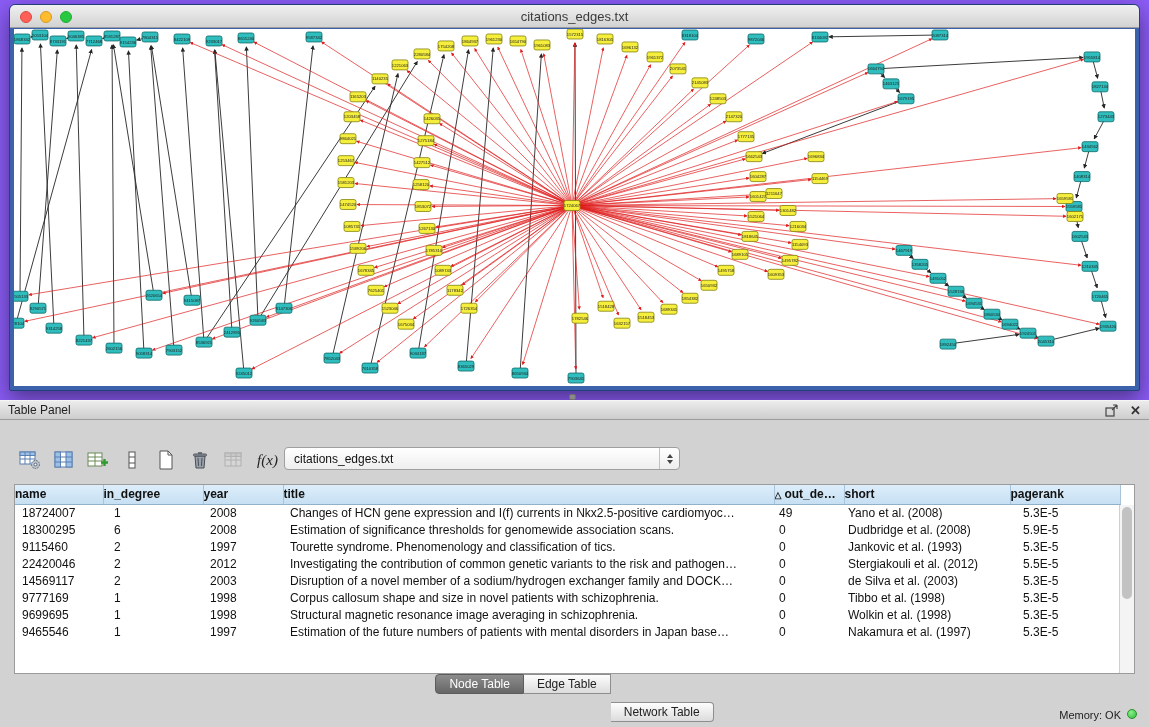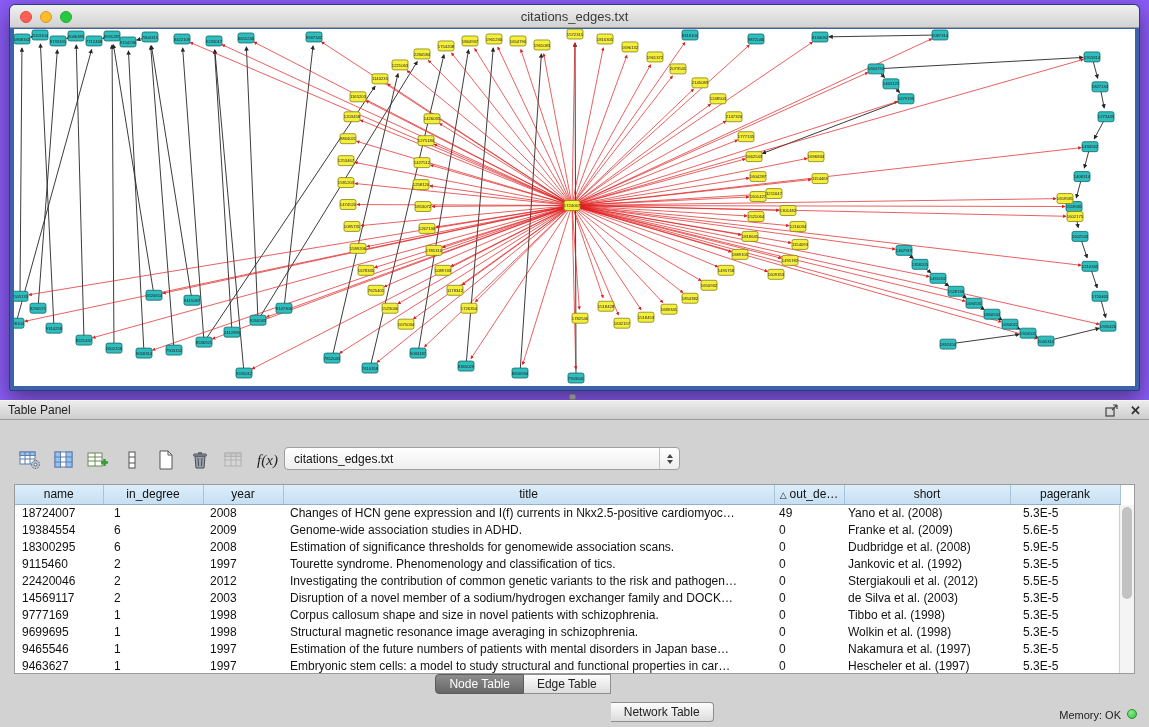--- a/index.html
+++ b/index.html
@@ -47,22 +47,22 @@
   .combo-arrows { width:20px; align-self:stretch; border-left:1px solid #c2c2c2;
     display:flex; flex-direction:column; align-items:center; justify-content:center; }
   .tri { width:0; height:0; border-left:3.5px solid transparent; border-right:3.5px solid transparent; }
   .tri.up { border-bottom:4px solid #444; margin-bottom:2px; }
   .tri.down { border-top:4px solid #444; }
 
   .table-wrap { position:absolute; left:14px; top:84px; width:1121px; height:190px;
     background:#fff; border:1px solid #9b9b9b; overflow:hidden; }
   table { border-collapse:collapse; table-layout:fixed; width:1105px; }
   th { height:19px; background:linear-gradient(#ddeefb,#c6dff2); border-right:1px solid #a9c4d9;
-    border-bottom:1px solid #92b0c6; font-size:12px; font-weight:normal; color:#111;
-    text-align:center; overflow:hidden; white-space:nowrap; }
+    border-bottom:1px solid #92b0c6; font-size:12px; font-weight:bold; color:#111;
+    text-align:left; overflow:hidden; white-space:nowrap; }
   td { height:17px; font-size:12px; color:#111; white-space:nowrap; overflow:hidden;
     padding:0 4px; }
   td.c0 { padding-left:7px; } td.c1 { padding-left:11px; } td.c2 { padding-left:7px; }
   td.c3 { padding-left:7px; } td.c4 { padding-left:5px; }
   td.c5 { text-align:left; } td.c6 { padding-left:13px; }
   .sort-tri { font-size:9px; margin-right:3px; color:#222; }
   .vscroll { position:absolute; top:20px; right:0; bottom:0; width:15px; background:#f4f4f4;
     border-left:1px solid #cfcfcf; }
   .vthumb { position:absolute; top:2px; left:2px; width:10px; height:92px; background:#c2c2c2; border-radius:6px; }
 
@@ -865,44 +865,35 @@
             <tr>
               <td class="c0">18724007</td>
               <td class="c1">1</td>
               <td class="c2">2008</td>
               <td class="c3">Changes of HCN gene expression and I(f) currents in Nkx2.5-positive cardiomyoc…</td>
               <td class="c4">49</td>
               <td class="c5">Yano et al. (2008)</td>
               <td class="c6">5.3E-5</td>
             </tr>
             <tr>
-              <td class="c0">19384554</td>
-              <td class="c1">6</td>
-              <td class="c2">2009</td>
-              <td class="c3">Genome-wide association studies in ADHD.</td>
-              <td class="c4">0</td>
-              <td class="c5">Franke et al. (2009)</td>
-              <td class="c6">5.6E-5</td>
-            </tr>
-            <tr>
               <td class="c0">18300295</td>
               <td class="c1">6</td>
               <td class="c2">2008</td>
               <td class="c3">Estimation of significance thresholds for genomewide association scans.</td>
               <td class="c4">0</td>
               <td class="c5">Dudbridge et al. (2008)</td>
               <td class="c6">5.9E-5</td>
             </tr>
             <tr>
               <td class="c0">9115460</td>
               <td class="c1">2</td>
               <td class="c2">1997</td>
               <td class="c3">Tourette syndrome. Phenomenology and classification of tics.</td>
               <td class="c4">0</td>
-              <td class="c5">Jankovic et al. (1992)</td>
+              <td class="c5">Jankovic et al. (1993)</td>
               <td class="c6">5.3E-5</td>
             </tr>
             <tr>
               <td class="c0">22420046</td>
               <td class="c1">2</td>
               <td class="c2">2012</td>
               <td class="c3">Investigating the contribution of common genetic variants to the risk and pathogen…</td>
               <td class="c4">0</td>
               <td class="c5">Stergiakouli et al. (2012)</td>
               <td class="c6">5.5E-5</td>
@@ -936,29 +927,20 @@
             </tr>
             <tr>
               <td class="c0">9465546</td>
               <td class="c1">1</td>
               <td class="c2">1997</td>
               <td class="c3">Estimation of the future numbers of patients with mental disorders in Japan base…</td>
               <td class="c4">0</td>
               <td class="c5">Nakamura et al. (1997)</td>
               <td class="c6">5.3E-5</td>
             </tr>
-            <tr>
-              <td class="c0">9463627</td>
-              <td class="c1">1</td>
-              <td class="c2">1997</td>
-              <td class="c3">Embryonic stem cells: a model to study structural and functional properties in car…</td>
-              <td class="c4">0</td>
-              <td class="c5">Hescheler et al. (1997)</td>
-              <td class="c6">5.3E-5</td>
-            </tr>
           </tbody>
       </table>
       <div class="vscroll">
         <div class="vthumb"></div>
       </div>
     </div>
 
     <div class="tabs" id="tabs">
         <div class="tab active">Node Table</div>
         <div class="tab">Edge Table</div>

